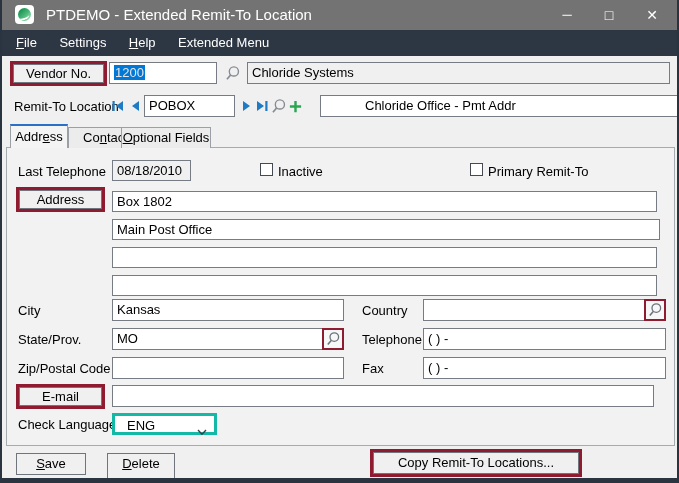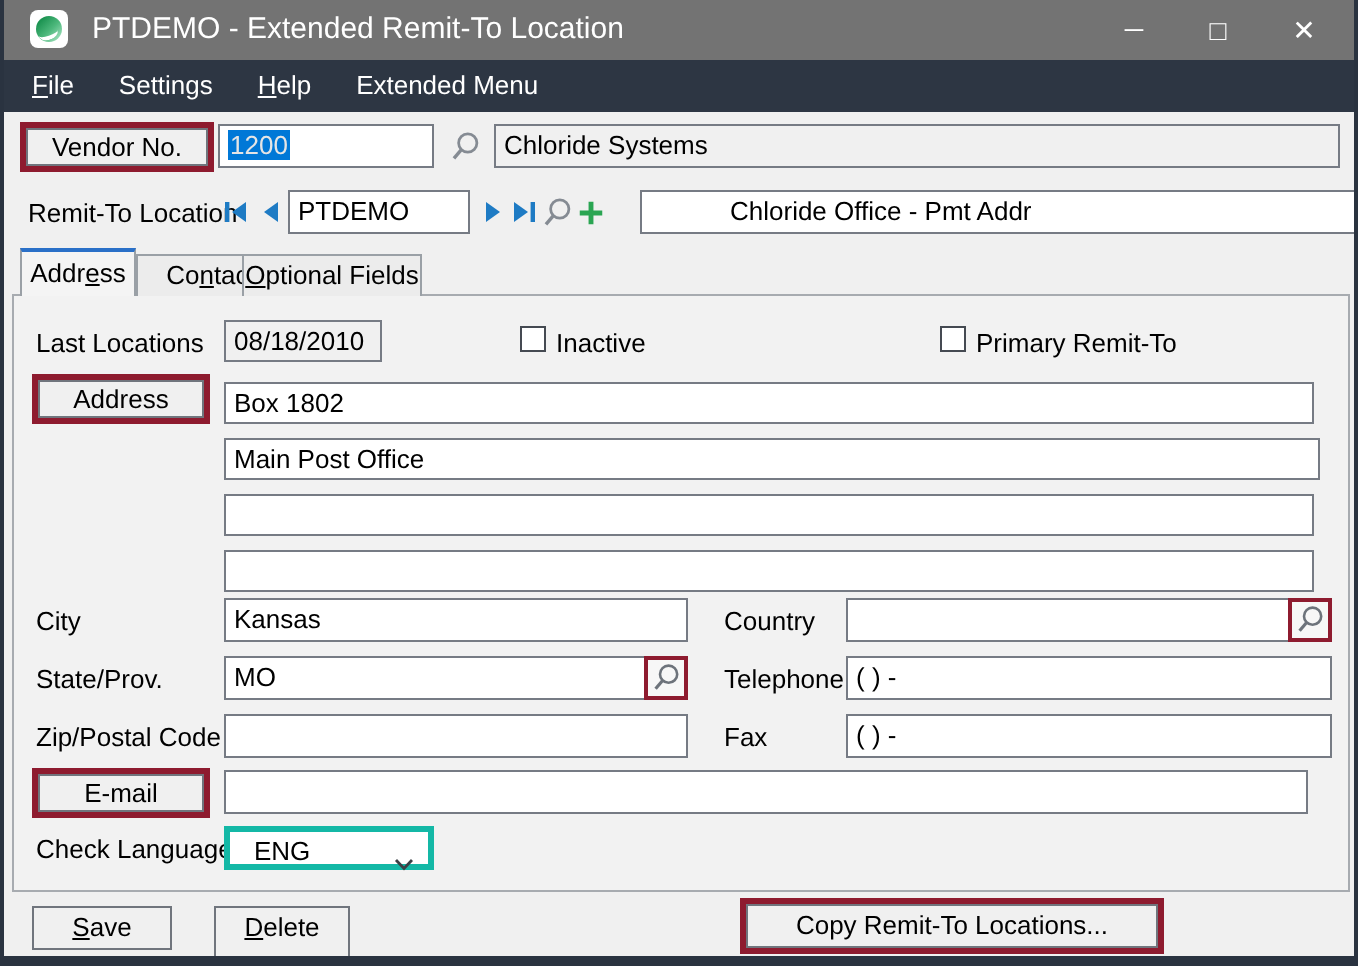--- a/index.html
+++ b/index.html
@@ -86,21 +86,21 @@
     <svg width="14" height="14" viewBox="0 0 14 14" fill="#1e7bc4">
         <rect x="1.5" y="2" width="2.2" height="10"></rect>
         <path d="M12 2 L5 7 L12 12 Z"></path>
       </svg>
   </div>
   <div class="abs icon-btn" style="left:125px;top:98px;width:15px;height:16px;">
     <svg width="14" height="14" viewBox="0 0 14 14" fill="#1e7bc4">
         <path d="M11 2 L4 7 L11 12 Z"></path>
       </svg>
   </div>
-  <div class="abs field" style="left:142px;top:95px;width:91px;height:22px;">PTDEMO</div>
+  <div class="abs field" style="left:142px;top:95px;width:91px;height:22px;">POBOX</div>
   <div class="abs icon-btn" style="left:237px;top:98px;width:15px;height:16px;">
     <svg width="14" height="14" viewBox="0 0 14 14" fill="#1e7bc4">
         <path d="M3 2 L10 7 L3 12 Z"></path>
       </svg>
   </div>
   <div class="abs icon-btn" style="left:252px;top:98px;width:15px;height:16px;">
     <svg width="14" height="14" viewBox="0 0 14 14" fill="#1e7bc4">
         <path d="M2 2 L9 7 L2 12 Z"></path>
         <rect x="10.3" y="2" width="2.2" height="10"></rect>
       </svg>
@@ -116,21 +116,21 @@
         <path d="M8 2 V14 M2 8 H14" stroke="#2aa552" stroke-width="2.6" fill="none"></path>
       </svg>
   </div>
   <div class="abs field" style="left:318px;top:95px;width:380px;height:22px;padding-left:44px;">Chloride Office - Pmt Addr</div>
 
   <div class="abs tab active" style="left:8px;top:124px;width:58px;height:24px;line-height:21px;">Addr<u>e</u>ss</div>
   <div class="abs tab inactive" style="left:66px;top:127px;width:75px;height:21px;line-height:19px;">Co<u>n</u>tact</div>
   <div class="abs tab inactive" style="left:119px;top:127px;width:90px;height:21px;line-height:19px;"><u>O</u>ptional Fields</div>
   <div class="abs panel" style="left:4px;top:147px;width:669px;height:299px;"></div>
 
-  <div class="abs label" style="left:16px;top:164px;">Last Locations</div>
+  <div class="abs label" style="left:16px;top:164px;">Last Telephone</div>
   <div class="abs field readonly" style="left:110px;top:160px;width:79px;height:21px;">08/18/2010</div>
   <div class="abs checkbox" style="left:258px;top:163px;"></div>
   <div class="abs label" style="left:276px;top:164px;">Inactive</div>
   <div class="abs checkbox" style="left:468px;top:163px;"></div>
   <div class="abs label" style="left:486px;top:164px;">Primary Remit-To</div>
 
   <div class="abs hl" style="left:14px;top:187px;width:89px;height:25px;">
     <div class="btn" style="line-height:17px;">Address</div>
   </div>
   <div class="abs field" style="left:110px;top:191px;width:545px;height:21px;">Box 1802</div>

